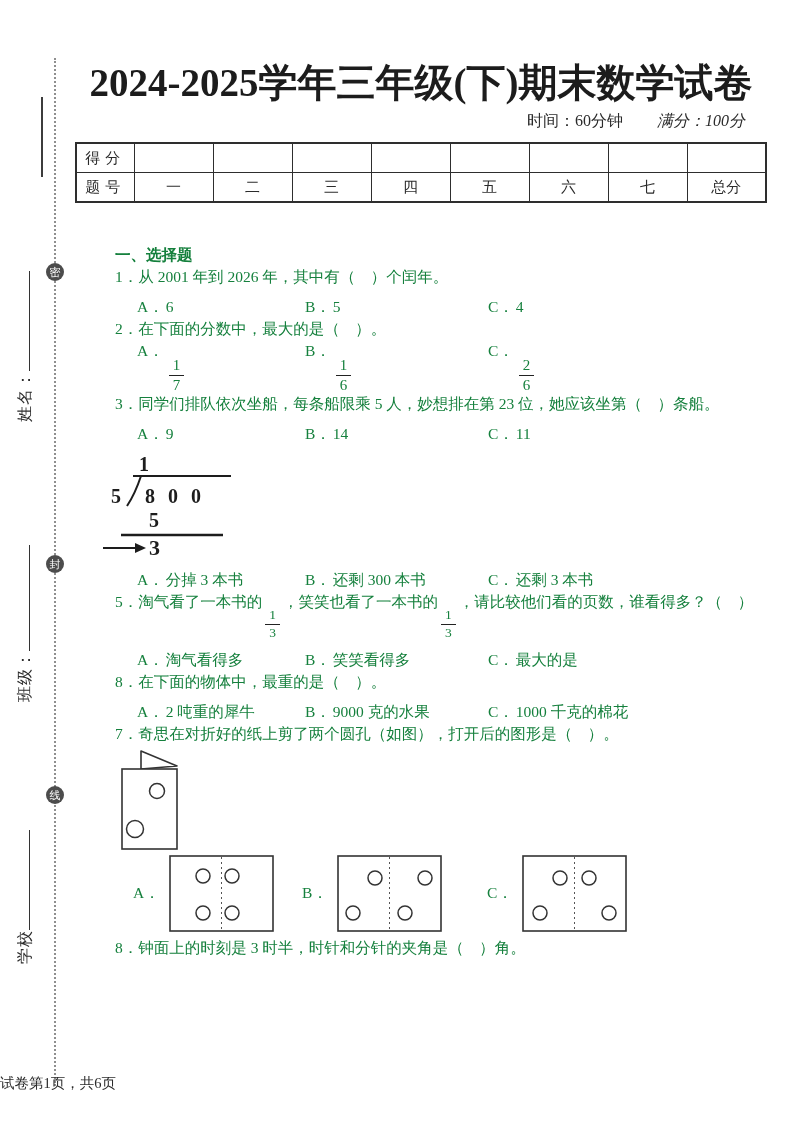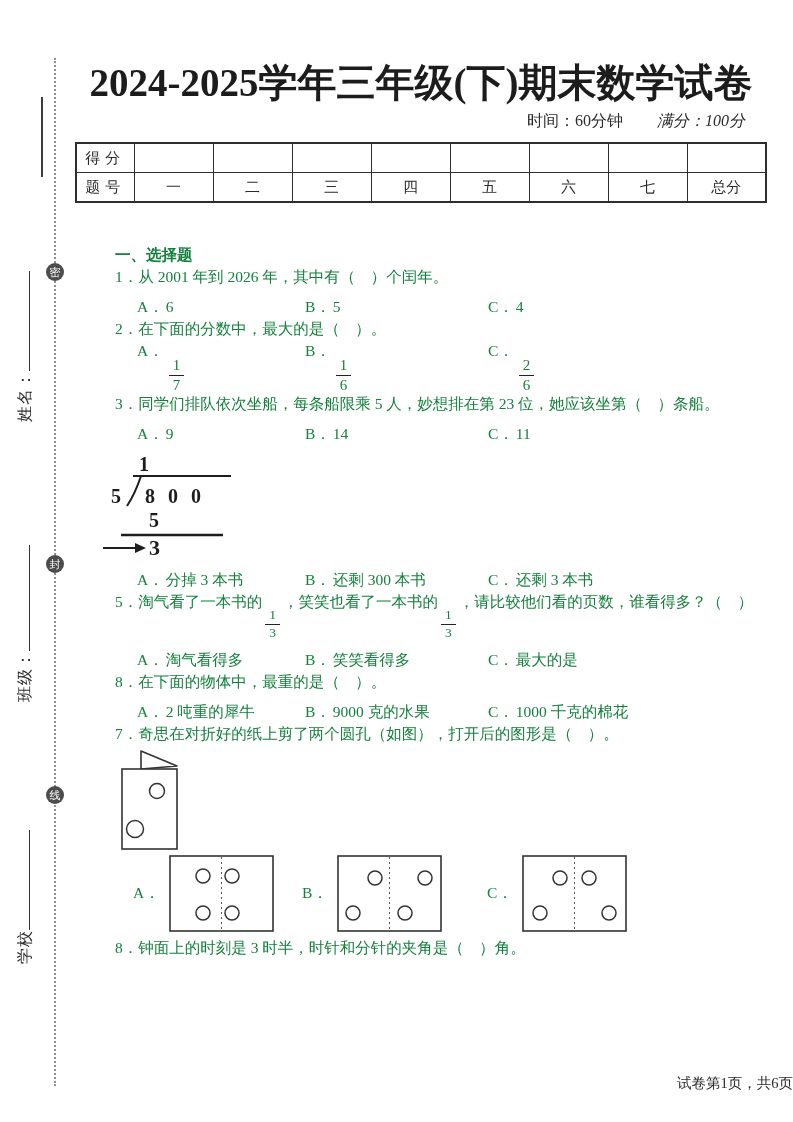--- a/index.html
+++ b/index.html
@@ -49,21 +49,21 @@
   .frac .fd{padding-top:1px;}
   .q-options .frac{font-size:15px;vertical-align:-14px;}
   
   .figure-division{margin-top:6px;margin-left:-12px;height:110px;}
   .figure-division text{font-weight:700;fill:#1d1d1d;
     font-family:"Liberation Serif","DejaVu Serif",serif;}
   .figure-fold{position:relative;height:190px;margin-top:2px;}
   .figure-fold .paper{position:absolute;left:6px;top:2px;}
   .fold-choice{position:absolute;top:108px;display:flex;align-items:center;gap:7px;}
   
-  .footer{position:absolute;top:1074px;left:0;width:793px;text-align:right;
+  .footer{position:absolute;top:1074px;left:0;width:793px;text-align:left;
     font-size:14.5px;color:#2b2b2b;}
 </style>
 </head>
 <body>
 
 <div class="dotted-line"></div>
 <div class="stray-line"></div>
 <div class="seal-badge badge-1">密</div>
 <div class="seal-badge badge-2">封</div>
 <div class="seal-badge badge-3">线</div>

